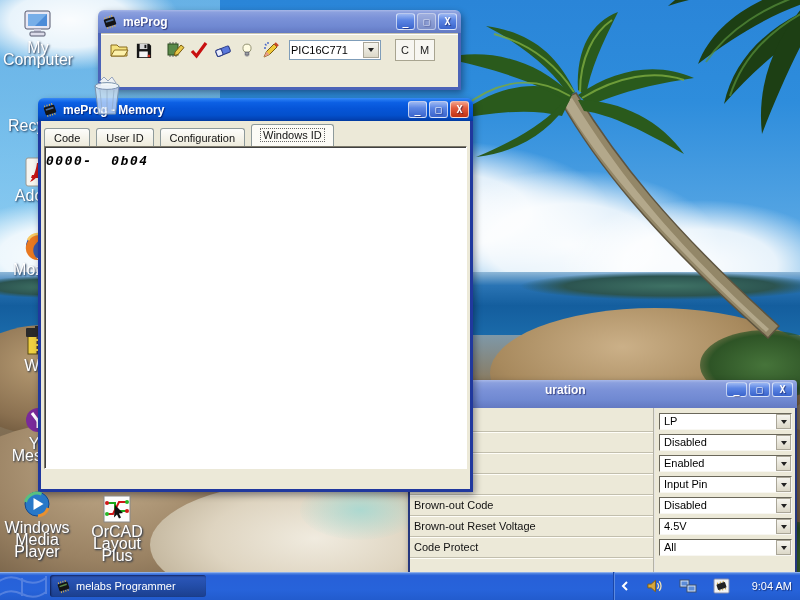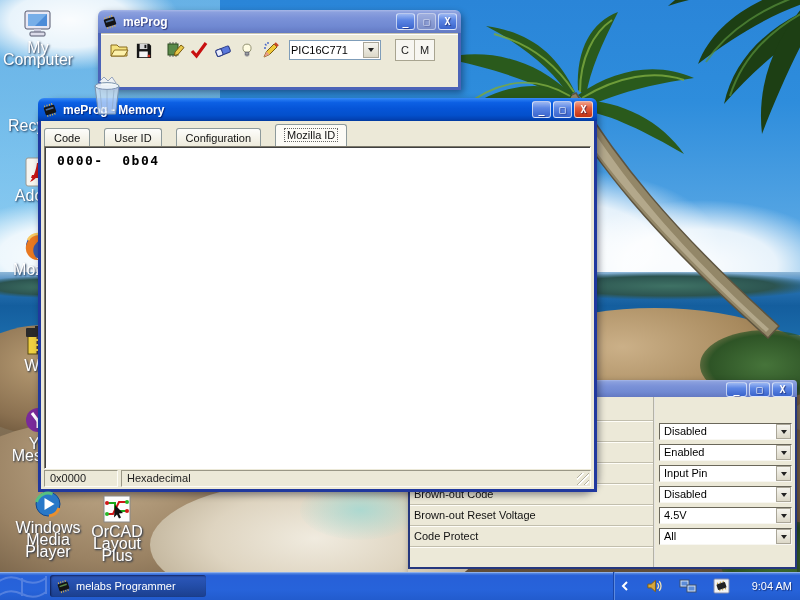--- a/index.html
+++ b/index.html
@@ -56,41 +56,41 @@
   .combo { margin-left:6px; width:92px; height:20px; background:#fff; border:1px solid #7f9db9; display:flex; position:relative; }
   .combo input { border:none; outline:none; width:72px; font-size:11px; padding:2px 1px; font-family:"Liberation Sans",sans-serif; }
   .dd-btn { position:absolute; right:1px; top:1px; width:16px; height:16px; background:linear-gradient(180deg,#f6f5ef,#dcd8c8);
             border:1px solid #aaa698; display:flex; align-items:center; justify-content:center; }
   .arrow-down { width:0; height:0; border-left:3.5px solid transparent; border-right:3.5px solid transparent; border-top:4px solid #222; }
   .cm-group { margin-left:14px; display:flex; border:1px solid #a8a490; background:#f7f6f1; height:22px; }
   .cm-btn { width:19px; display:flex; align-items:center; justify-content:center; font-size:11px; color:#222; }
   .cm-btn:first-child { border-right:1px solid #b8b4a2; }
 
   
-  #memory { left:38px; top:98px; width:559px; z-index:30;border-radius:18px; }
+  #memory { left:38px; top:98px; width:435px; z-index:30; }
   #memory .wbody { height:371px; border-color:#20389e; }
   .tabstrip { position:absolute; left:3px; top:4px; right:3px; height:21px; display:flex; align-items:flex-end; }
   .tab { font-size:11px; color:#111; padding:3px 9px 2px 9px; background:linear-gradient(180deg,#fdfdfb,#eeebdc);
-         border:1px solid #8e9a9b; border-bottom:none; border-radius:3px 3px 0 0; margin-right:14px; height:18px; }
+         border:1px solid #8e9a9b; border-bottom:none; border-radius:3px 3px 0 0; margin-right:6px; height:18px; }
   .tab.active { height:22px; position:relative; z-index:2; background:#fcfbf6; padding-top:4px; }
   .tab.active .tlabel { outline:1px dotted #666; padding:0 2px; }
   .memview { position:absolute; left:3px; top:25px; right:3px; bottom:20px; background:#fff;
-             border:1px solid; border-color:#7b786a #fff #fff #7b786a; box-shadow:1px 1px 0 #404040 inset; padding:6px 12px; }
+             border:1px solid; border-color:#7b786a #fff #fff #7b786a; box-shadow:1px 1px 0 #404040 inset; padding:6px 1px;font-style:italic; }
   .memtext { font-family:"DejaVu Sans Mono",monospace; font-weight:bold; font-size:13px; letter-spacing:1.5px;
              white-space:pre; color:#000; }
   .statusbar { position:absolute; left:3px; bottom:2px; right:3px; height:17px; display:flex; gap:3px; font-size:11px; color:#222; }
   .spanel { border:1px solid; border-color:#9a9786 #fdfcf7 #fdfcf7 #9a9786; padding:1px 5px; background:#ece9d8; }
   .spanel.p1 { width:74px; }
   .spanel.p2 { flex:1; position:relative; }
   .grip { position:absolute; right:1px; bottom:1px; width:12px; height:12px;
           background:repeating-linear-gradient(135deg, transparent 0 3px, #b4b09e 3px 4px, #fff 4px 5px); }
 
   
   #config { left:408px; top:380px; width:389px; height:192px; z-index:10; border-radius:5px 5px 0 0; }
-  #config .tbar { height:17px; border-radius:4px 4px 0 0; font-size:12px; }
+  #config .tbar { height:28px; border-radius:4px 4px 0 0; font-size:12px; }
   #config .wbody { height:172px; border-width:2px; border-color:#25377e; overflow:hidden; }
   #config .wbtns { top:2px; }
   #config .wbtn { width:21px; height:15px; }
   .cfg-title { position:absolute; left:132px; top:3px; }
   .cfg-sep { position:absolute; left:243px; top:0; bottom:0; width:2px; background:linear-gradient(90deg,#9b9886,#fff); }
   .cfg-row { position:absolute; left:0; width:100%; height:21px; }
   .cfg-label { position:absolute; left:4px; top:4px; width:232px; font-size:11px; color:#111; }
   .cfg-rowline { position:absolute; left:0; width:243px; bottom:0; border-bottom:1px solid #c2bfae; box-shadow:0 1px 0 #fffef8; }
   .cfg-combo { position:absolute; left:249px; top:2px; width:133px; height:17px; background:#fff;
                border:1px solid; border-color:#6a675a #f8f7f2 #f8f7f2 #6a675a; font-size:11px; }
@@ -226,21 +226,21 @@
 <div class="dicon" style="left:2px;top:404px;">
   <svg width="32" height="32" viewBox="0 0 32 32">
     <circle cx="16" cy="16" r="12" fill="#7a2a9a"></circle>
     <path d="M10 9l6 8 6-8" stroke="#fff" stroke-width="3" fill="none"></path>
     <path d="M16 17v7" stroke="#fff" stroke-width="3"></path>
   </svg>
   <div>Ya</div>
   <div>Messer</div>
 </div>
 
-<div class="dicon" style="left:12px;top:488px;z-index:35;">
+<div class="dicon" style="left:1px;top:488px;z-index:35;">
   <svg width="32" height="32" viewBox="0 0 32 32">
     <circle cx="16" cy="16" r="12" fill="#2878c8" stroke="#14488c"></circle>
     <path d="M4.5 14a12 12 0 0116-8" stroke="#58c080" stroke-width="3" fill="none"></path>
     <path d="M27 20a12 12 0 01-10 8" stroke="#e89030" stroke-width="3" fill="none"></path>
     <path d="M12.5 10l10 6-10 6z" fill="#fff"></path>
   </svg>
   <div>Windows Media</div>
   <div>Player</div>
 </div>
 
@@ -276,20 +276,26 @@
       <div class="wbtn blue">□</div>
       <div class="wbtn blue">X</div>
     </div>
   </div>
   <div class="wbody">
     <div class="cfg-sep"></div>
 
     <div class="cfg-row" style="top:3px;">
       <div class="cfg-label"></div>
       <div class="cfg-rowline"></div>
+      <div class="cfg-combo">
+        <span class="ctext">LP</span>
+        <span class="dd-btn">
+            <span class="arrow-down"></span>
+          </span>
+      </div>
     </div>
     <div class="cfg-row" style="top:24px;">
       <div class="cfg-label"></div>
       <div class="cfg-rowline"></div>
       <div class="cfg-combo">
         <span class="ctext">Disabled</span>
         <span class="dd-btn">
             <span class="arrow-down"></span>
           </span>
       </div>
@@ -443,31 +449,24 @@
       <div class="wbtn blue">_</div>
       <div class="wbtn blue">□</div>
       <div class="wbtn red">X</div>
     </div>
   </div>
   <div class="wbody">
     <div class="tabstrip">
       <div class="tab"><span class="tlabel">Code</span></div>
       <div class="tab"><span class="tlabel">User ID</span></div>
       <div class="tab"><span class="tlabel">Configuration</span></div>
-      <div class="tab active"><span class="tlabel">Mozilla ID</span></div>
+      <div class="tab active"><span class="tlabel">Windows ID</span></div>
     </div>
     <div class="memview">
       <div class="memtext">0000-  0b04</div>
-    </div>
-    <div class="statusbar">
-      <div class="spanel p1">0x0000</div>
-      <div class="spanel p2">
-        <span>Hexadecimal</span>
-        <span class="grip"></span>
-      </div>
     </div>
   </div>
 </div>
 
 <div id="taskbar">
   <svg id="start-flag" width="58" height="28" viewBox="0 0 58 28">
     <g stroke="#8aa6ea" stroke-width="2" fill="none" opacity=".9">
       <path d="M2 10c8-6 16-6 24-2 8 4 16 4 24-2"></path>
       <path d="M2 24c8-6 16-6 24-2 8 4 16 4 24-2"></path>
       <path d="M26 6v18M2 10v14M50 4v18"></path>

